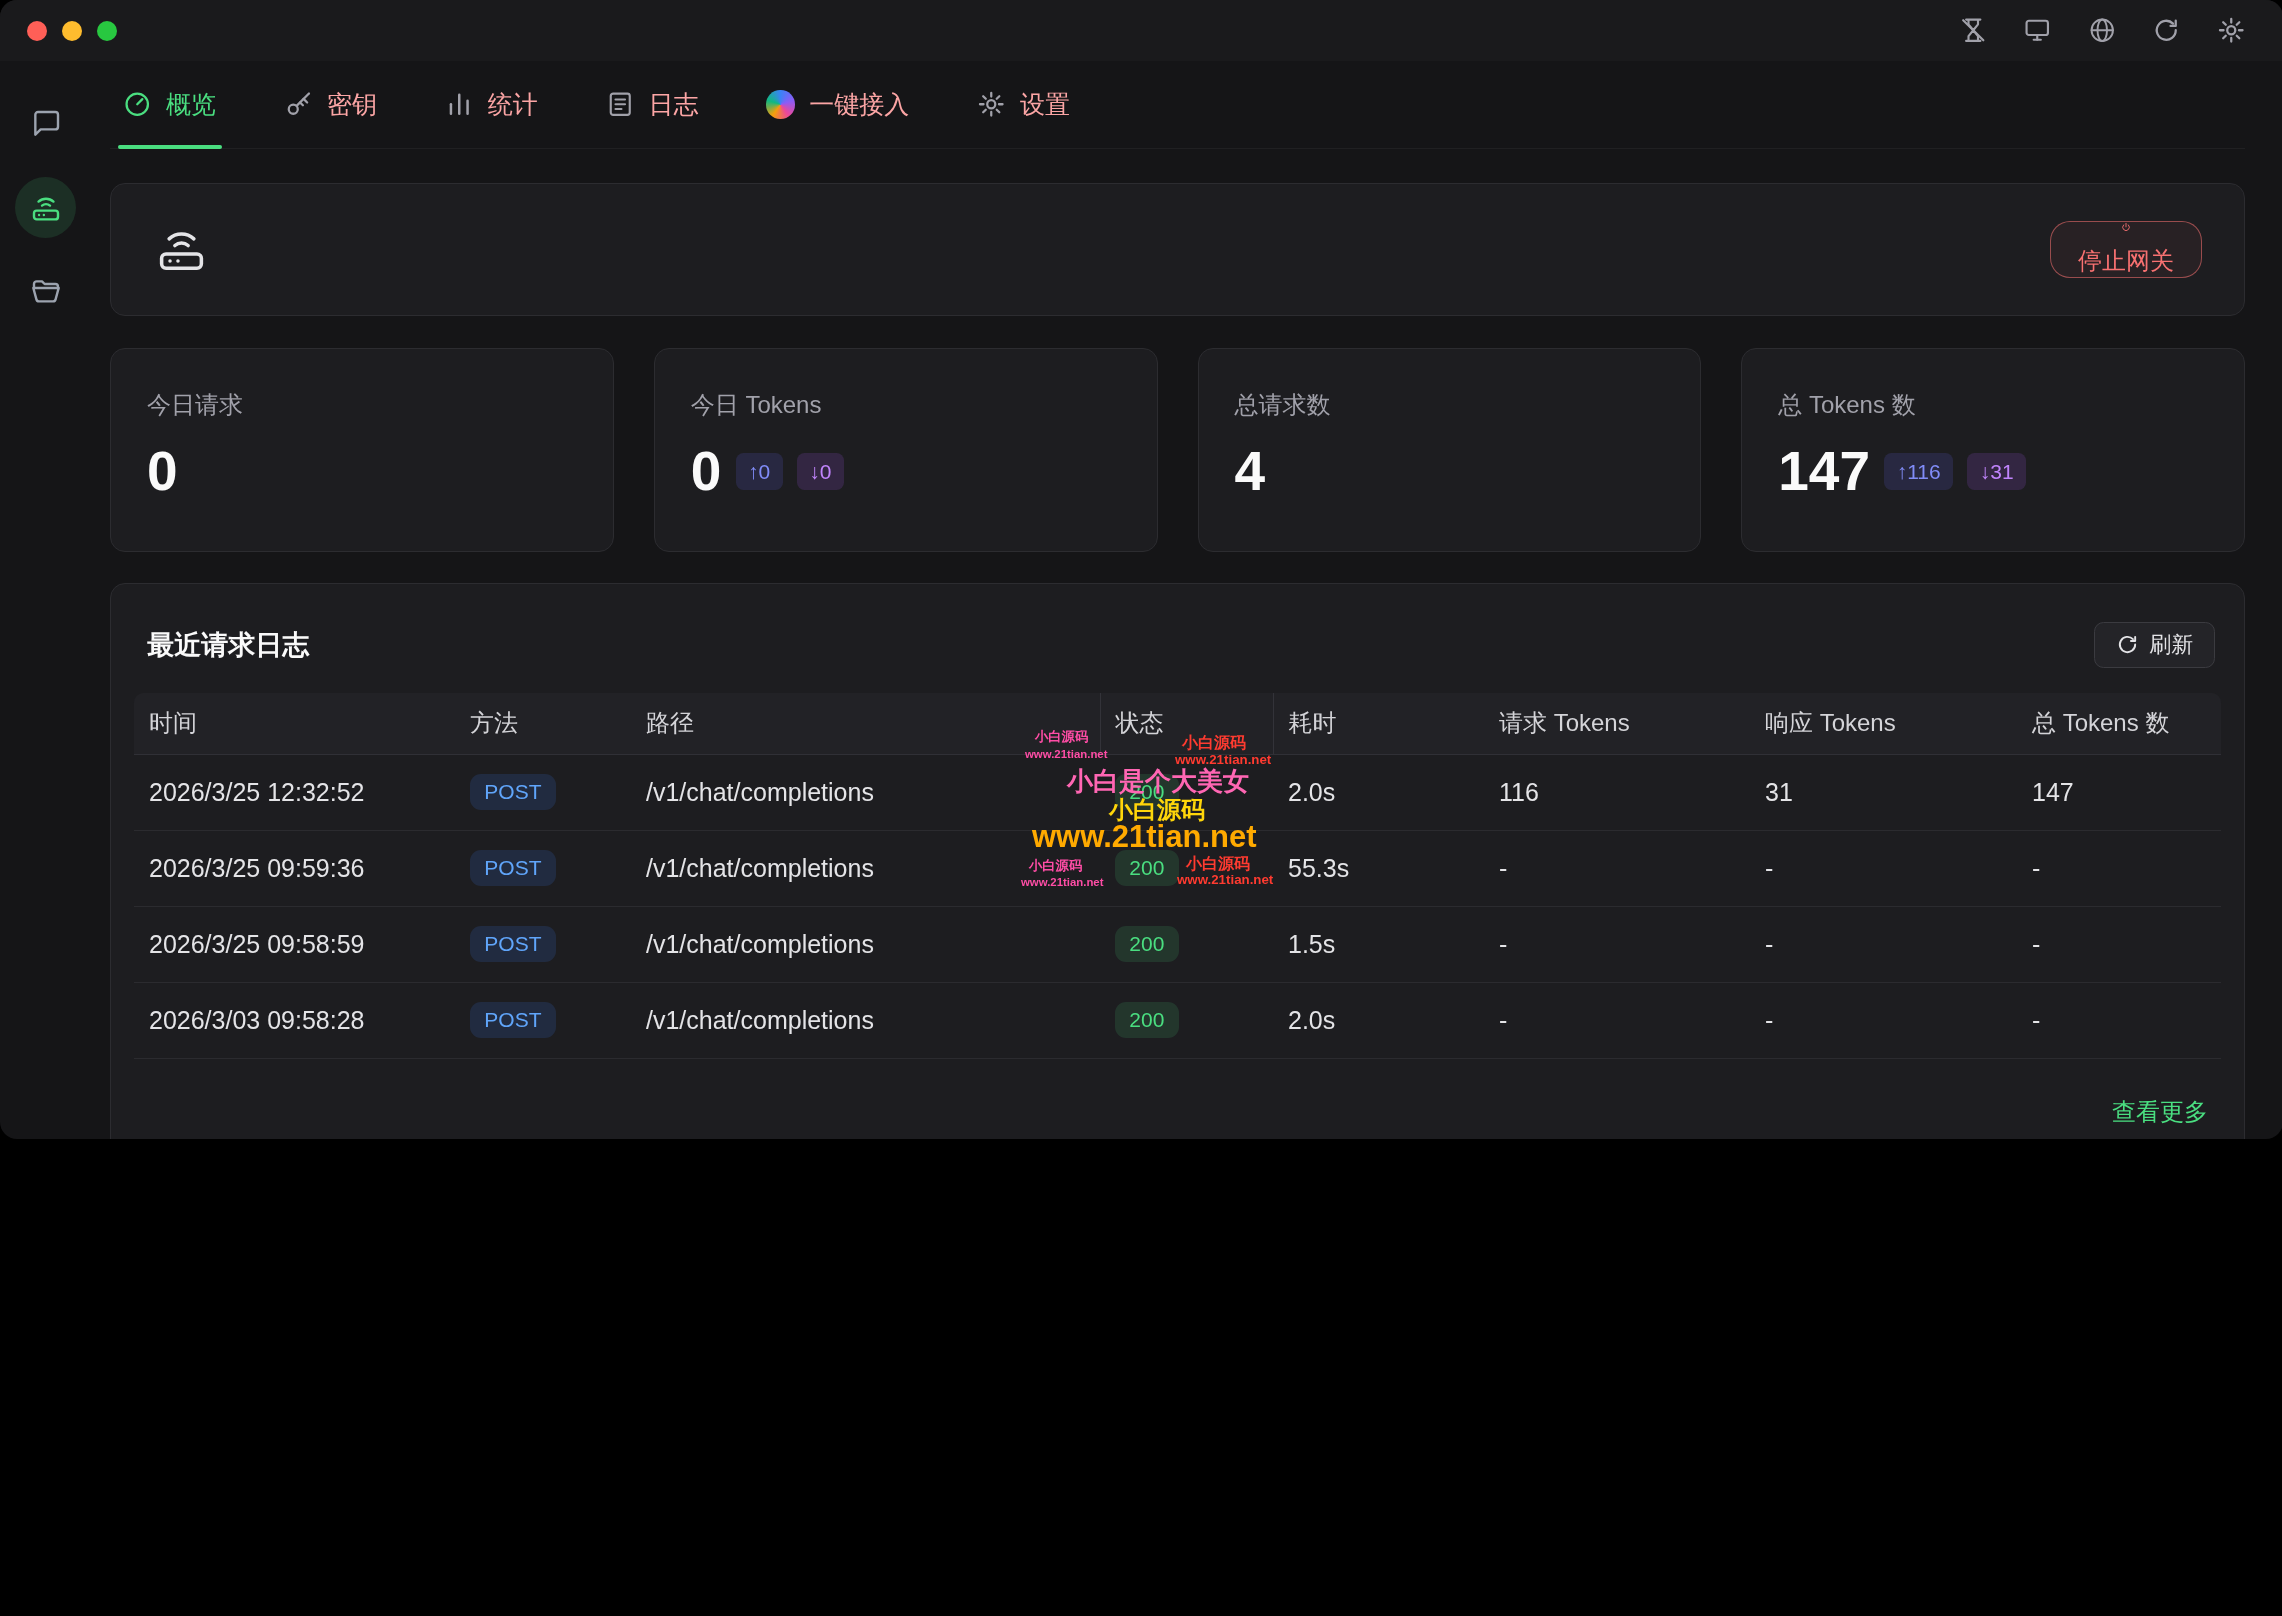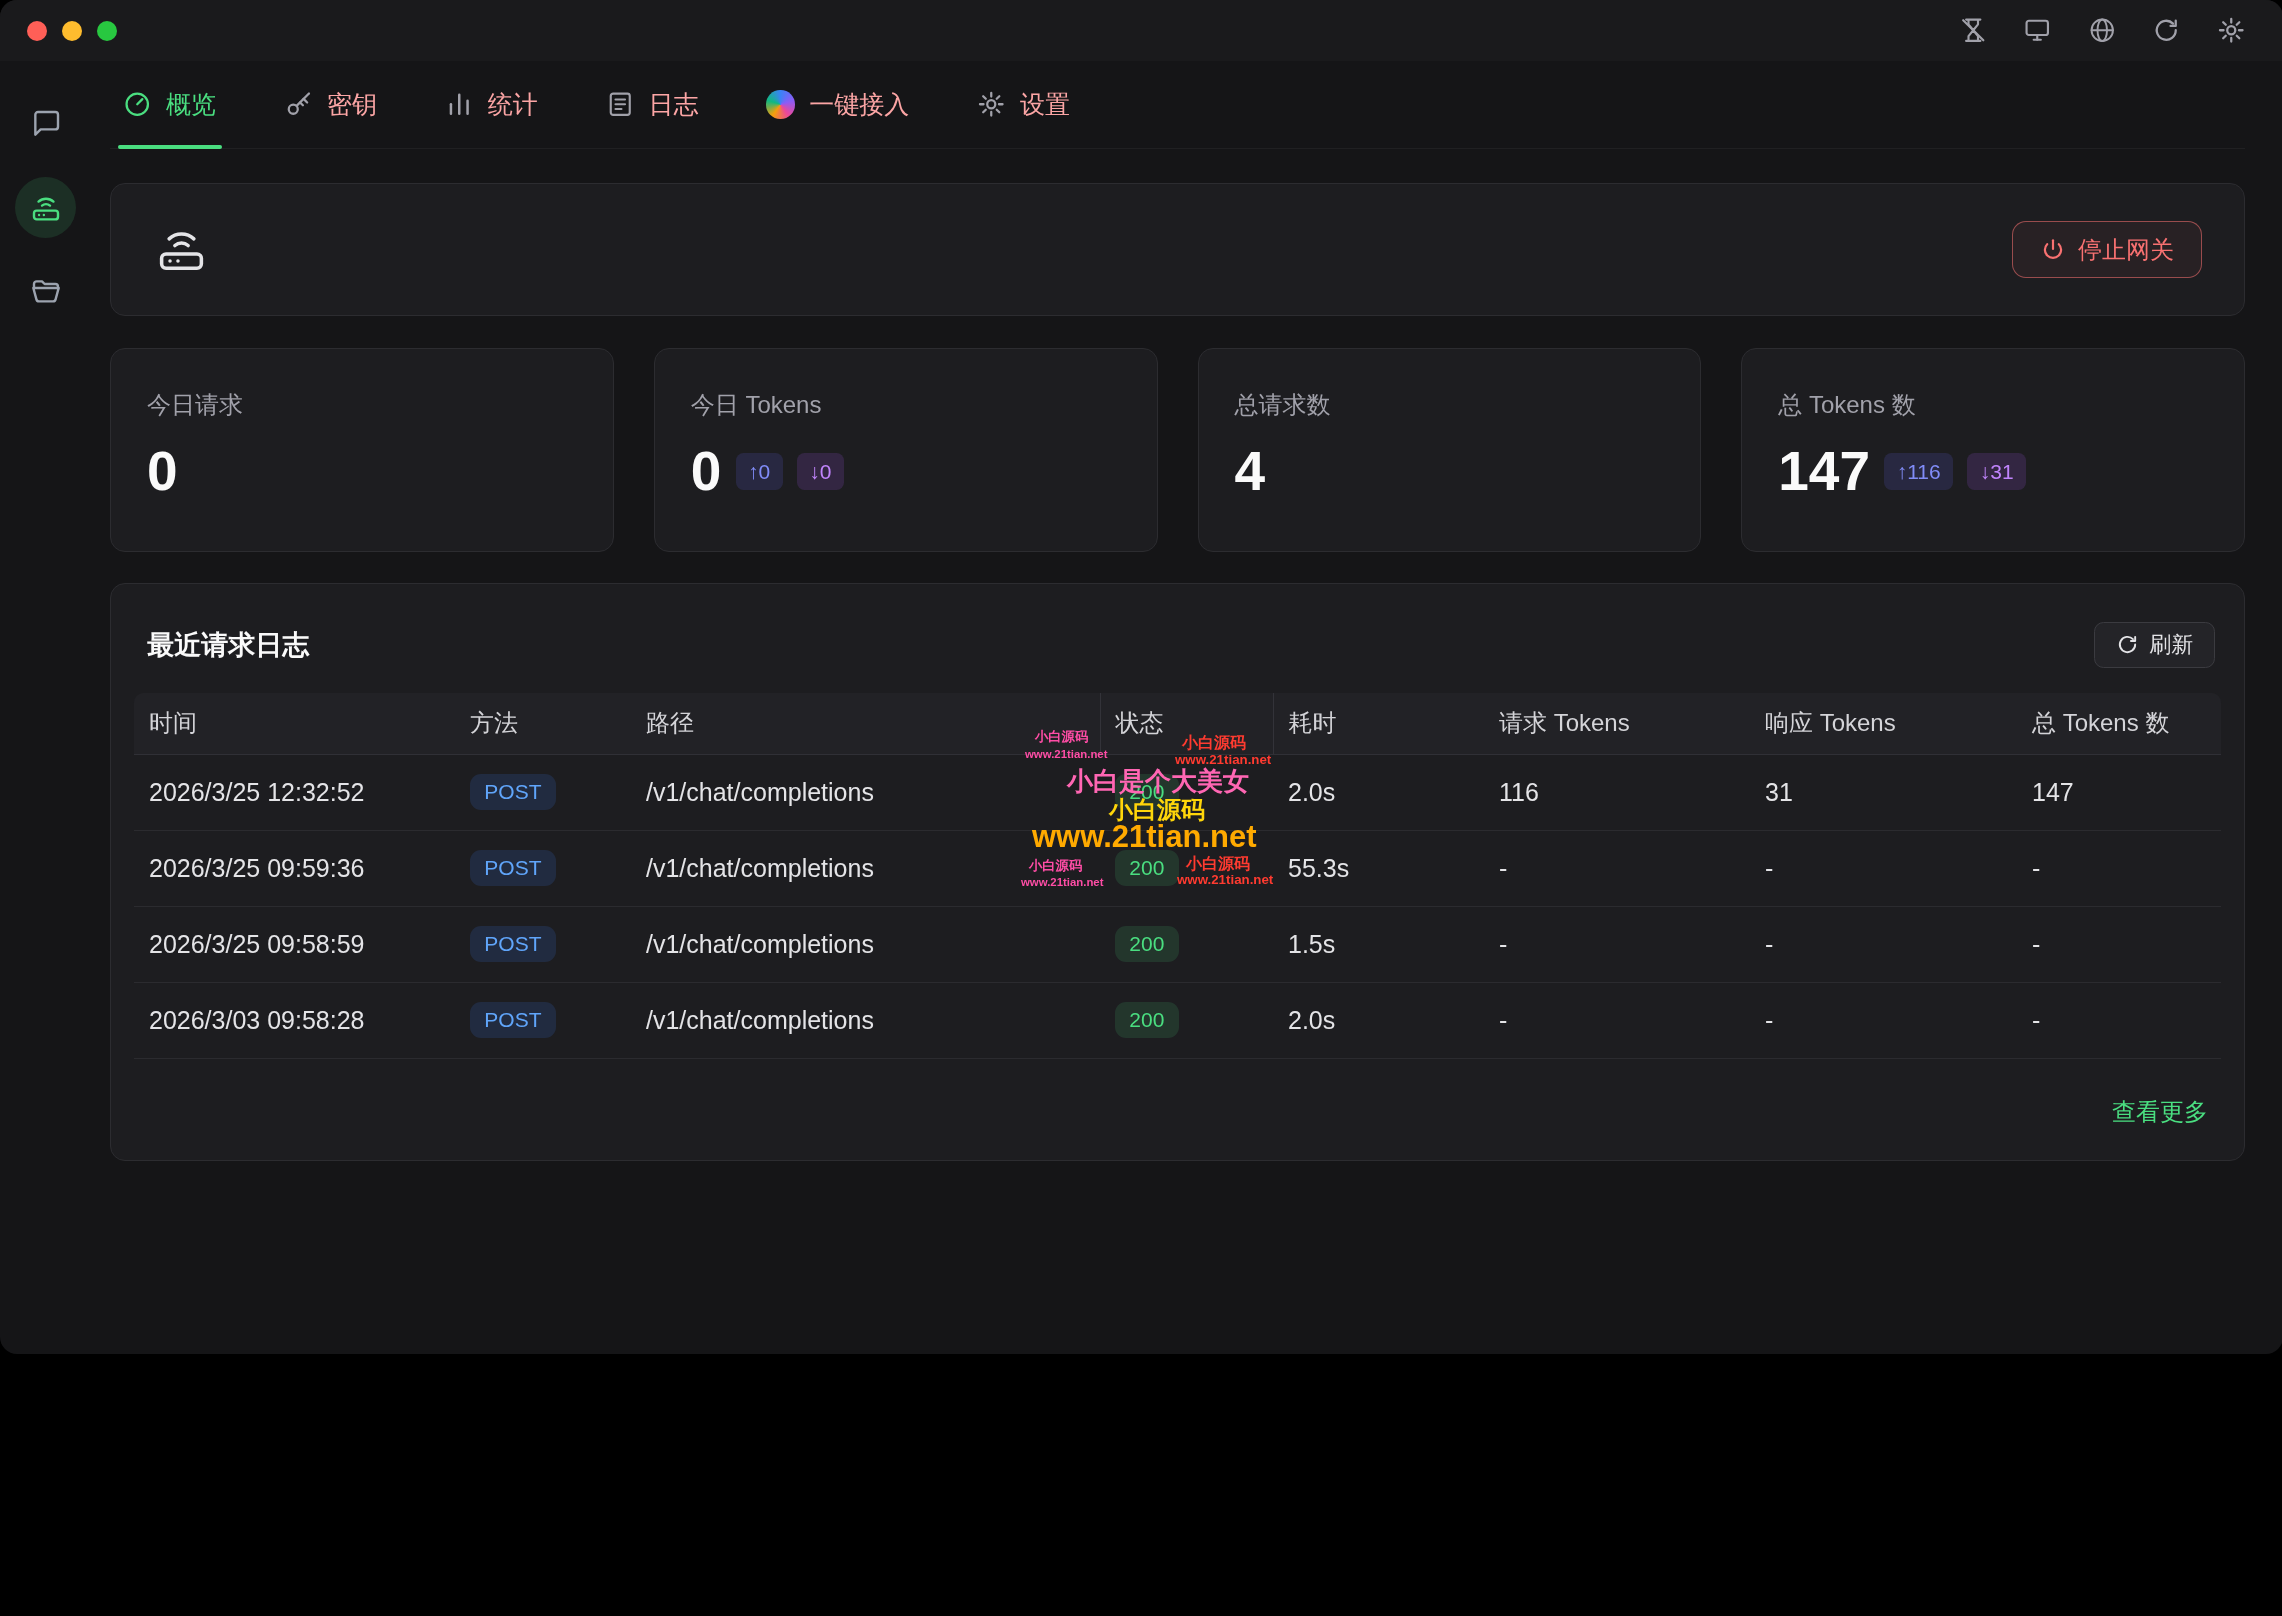--- a/index.html
+++ b/index.html
@@ -2,21 +2,21 @@
 <html style="font-size:15px"><head>
 <meta charset="utf-8">
 <style>
   * { box-sizing: border-box; }
   html,body { margin:0; padding:0; }
   body {
     width:2283px; height:1617px; background:#000;
     font-family:"Liberation Sans", sans-serif; color:#e4e4e7;
     overflow:hidden; position:relative;
   }
-  .window { width:2283px; height:1354px; background:#151517; border-radius:17px; overflow:hidden; position:relative; }
+  .window { width:2283px; height:1139px; background:#151517; border-radius:17px; overflow:hidden; position:relative; }
 
   
   .titlebar { height:61px; background:#1a1a1c; display:flex; align-items:center; justify-content:space-between; padding:0 38px 0 27px; }
   .traffic-lights { display:flex; gap:15px; align-items:center; }
   .tl { width:20px; height:20px; border-radius:50%; display:inline-block; cursor:pointer; }
   .tl-red { background:#ff5f57; } .tl-yellow { background:#febc2e; } .tl-green { background:#28c840; }
   .titlebar-icons { display:flex; gap:36px; align-items:center; color:#a1a1aa; }
   .tb-icon { width:28.5px; height:28.5px; display:flex; cursor:pointer; }
   .tb-icon svg { width:100%; height:100%; }
 
@@ -45,23 +45,23 @@
   .card { background:#1d1d20; border:1px solid #2c2c30; border-radius:15px; }
   .gateway-card { margin-top:34px; height:133px; display:flex; align-items:center; padding:0 42px 0 44px; }
   .router-glyph { width:53px; height:53px; color:#e4e4e7; margin-right:28.5px; flex:none; }
   .router-glyph svg { width:100%; height:100%; }
   .gw-info { display:flex; flex-direction:column; gap:9.5px; }
   .status-badge { align-self:flex-start; font-size:22px; color:#4ade80; background:rgba(74,222,128,0.12); padding:5.7px 15px; border-radius:7.6px; }
   .gw-url-row { display:flex; align-items:center; gap:13.3px; }
   .gw-url { font-family:"DejaVu Sans Mono", monospace; font-size:23px; color:#4ade80; text-decoration:underline; cursor:pointer; }
   .copy-icon { width:25px; height:25px; color:#9ca3af; cursor:pointer; }
   .copy-icon svg { width:100%; height:100%; }
-  .stop-btn { margin-left:auto; display:flex; align-items:center; gap:12.4px; height:57px; padding:0 27px; border-radius:14px;
+  .stop-btn { margin-left:auto; display:flex; align-items:center; gap:12.4px; height:57px; padding:0 27px; border-radius:20px;
               border:1.9px solid rgba(248,113,113,0.55); background:rgba(248,113,113,0.05); color:#f87171; font-size:24px;
-              font-family:inherit; cursor:pointer; }
+              font-family:inherit; cursor:pointer;flex-direction:column; }
   .stop-btn svg { width:26px; height:26px; }
 
   
   .stats-row { display:grid; grid-template-columns:repeat(4, 1fr); gap:40px; margin-top:32px; }
   .stat-card { height:204px; padding:40px 36px; }
   .stat-label { font-size:24px; color:#a1a1aa; }
   .stat-value-row { display:flex; align-items:center; gap:14.3px; margin-top:23px; }
   .stat-value { font-size:55px; font-weight:600; color:#fafafa; line-height:1; }
   .mini-badge { font-size:21px; padding:6.7px 12.4px; border-radius:7.6px; font-weight:500; }
   .mini-badge.up { color:#818cf8; background:rgba(99,102,241,0.16); }

